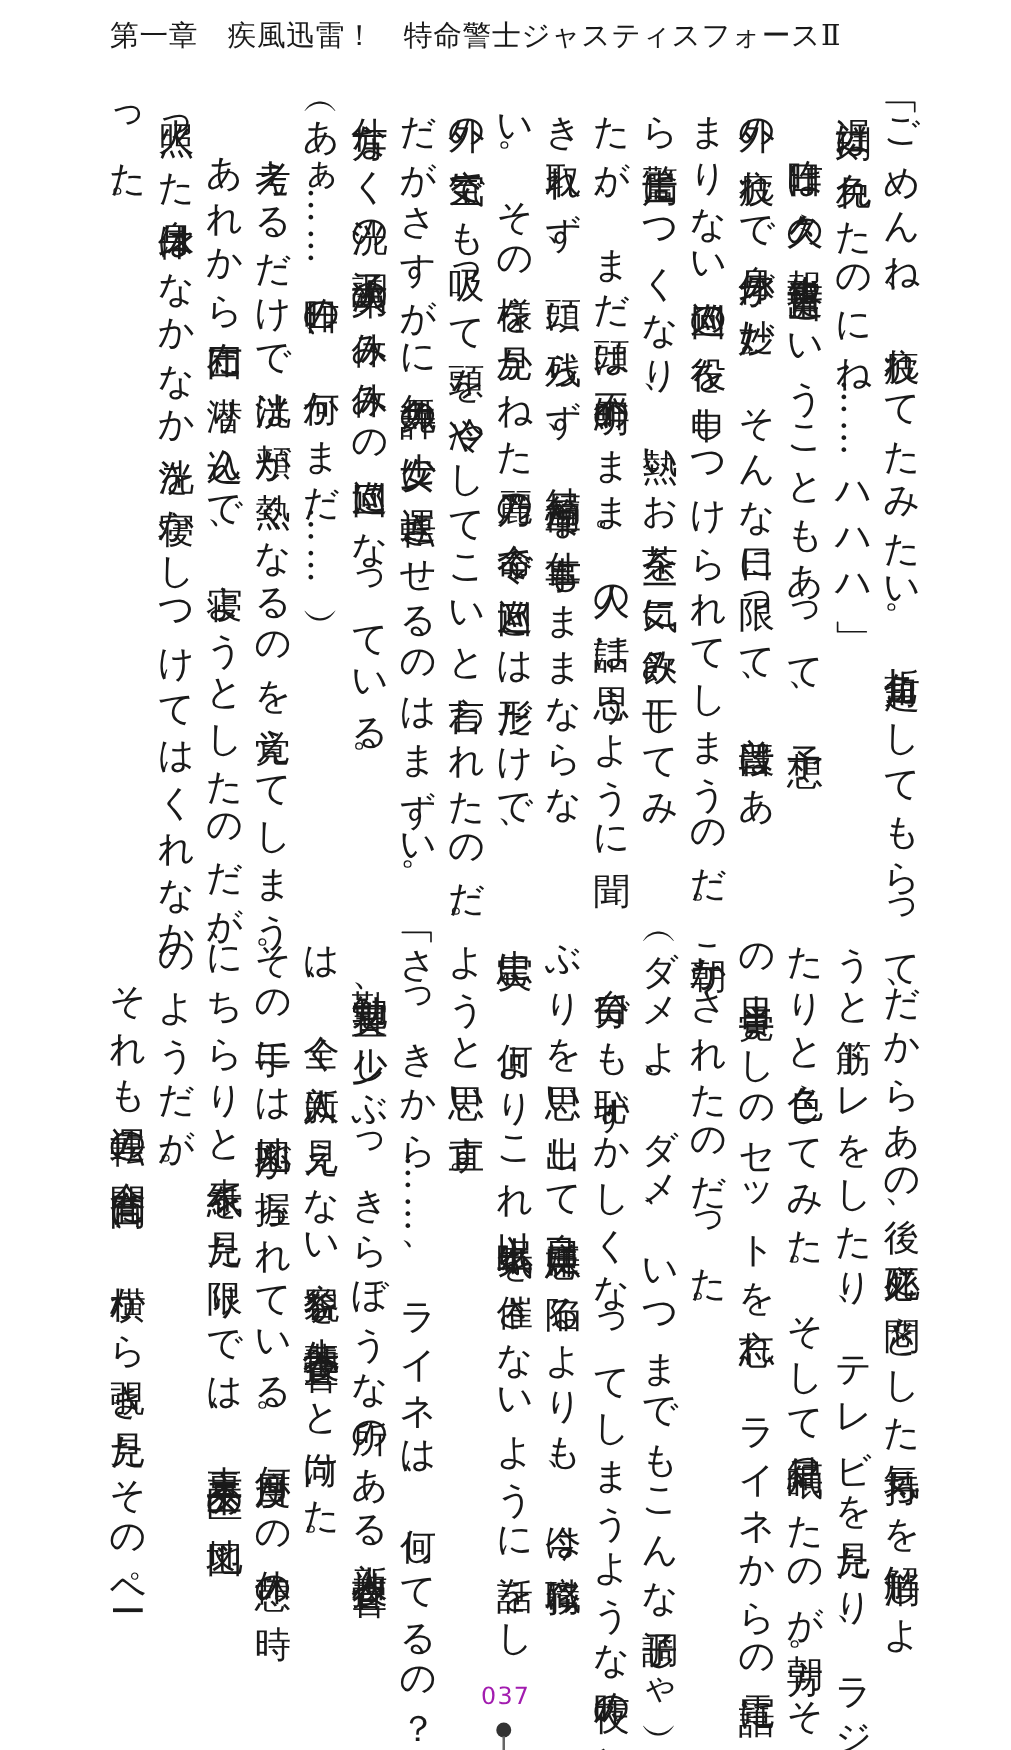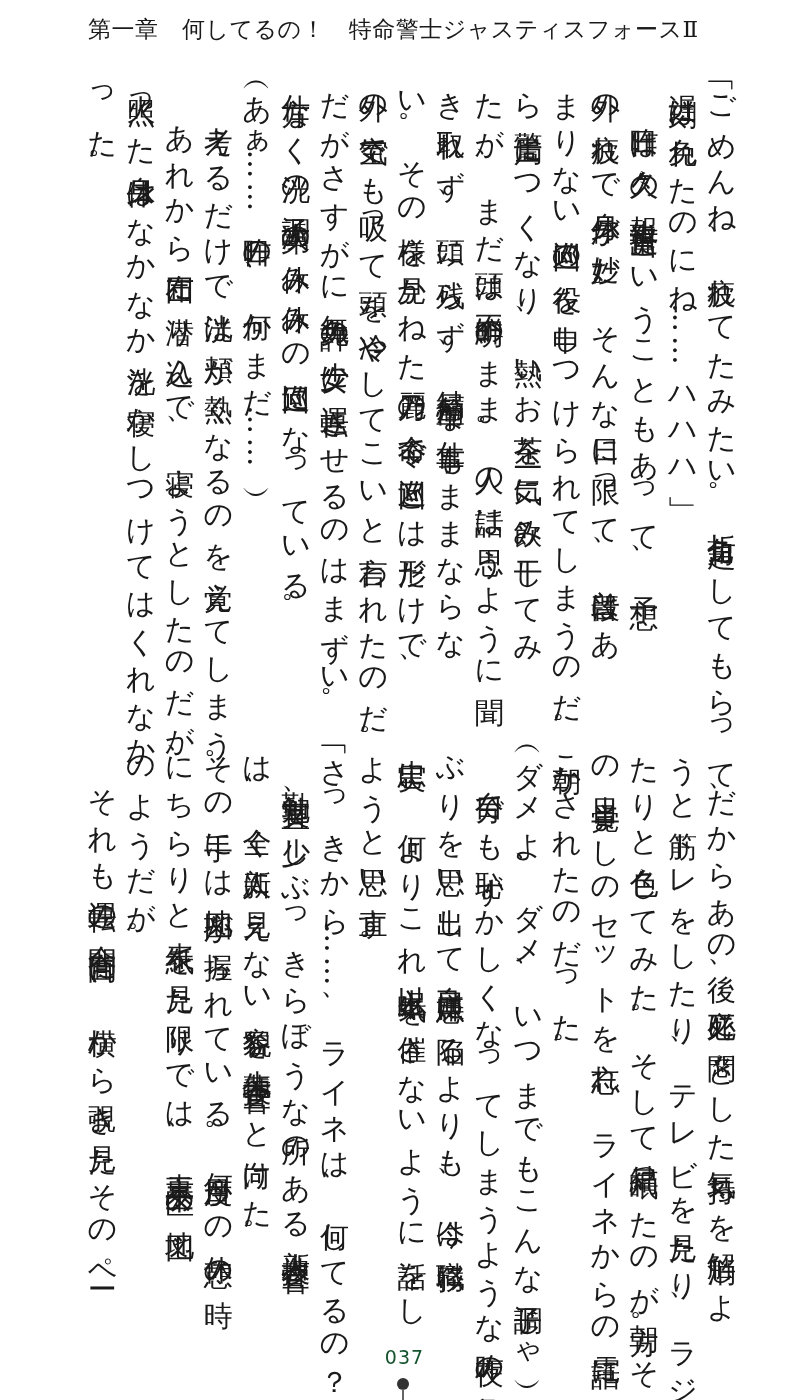--- a/index.html
+++ b/index.html
@@ -14,34 +14,34 @@
   .block {
     position: absolute; right: 68px; width: 700px;
     writing-mode: vertical-rl; -webkit-writing-mode: vertical-rl;
     font-size: 29px; line-height: 38.7px; letter-spacing: 3.6px;
   }
   .block.upper { top: 72px; height: 630px; }
   .block.lower { top: 736px; height: 630px; }
   .line { display: block; white-space: nowrap; }
   .folio {
     position: absolute; left: 0; width: 809px; top: 1346px; text-align: center;
-    font-family: "DejaVu Sans", sans-serif; font-size: 19px; color: #14532d; letter-spacing: 1px;
+    font-family: "DejaVu Sans", sans-serif; font-size: 19px; color: #a21caf; letter-spacing: 1px;
   }
   .folio-mark {
     position: absolute; left: 397px; top: 1378px; width: 12px; height: 12px; border-radius: 50%;
     background: #333;
   }
   .folio-stem {
     position: absolute; left: 402px; top: 1389px; width: 1.5px; height: 11px; background: #666;
   }
 </style>
 </head>
 <body>
 
-<div class="running-head">第一章　何してるの！　特命警士ジャスティスフォースⅡ</div>
+<div class="running-head">第一章　疾風迅雷！　特命警士ジャスティスフォースⅡ</div>
 
 <div class="block upper">
   <span class="line">「ごめんね、疲れてたみたい。折角起こしてもらって、</span>
   <span class="line">遅刻は免れたのにね……ハハハ」</span>
   <span class="line">　昨日は久々の報告書提出ということもあって、予想</span>
   <span class="line">外の疲れで身体が妙だ。そんな日に限って、普段はあ</span>
   <span class="line">まりない巡回の役を申しつけられてしまうのだ。朝か</span>
   <span class="line">ら警士局につくなり、熱いお茶を一気に飲み干してみ</span>
   <span class="line">たが、まだ頭は不鮮明のまま。人の話は思うように聞</span>
   <span class="line">き取れず、頭に残らず、結局簡単な仕事もままならな</span>

